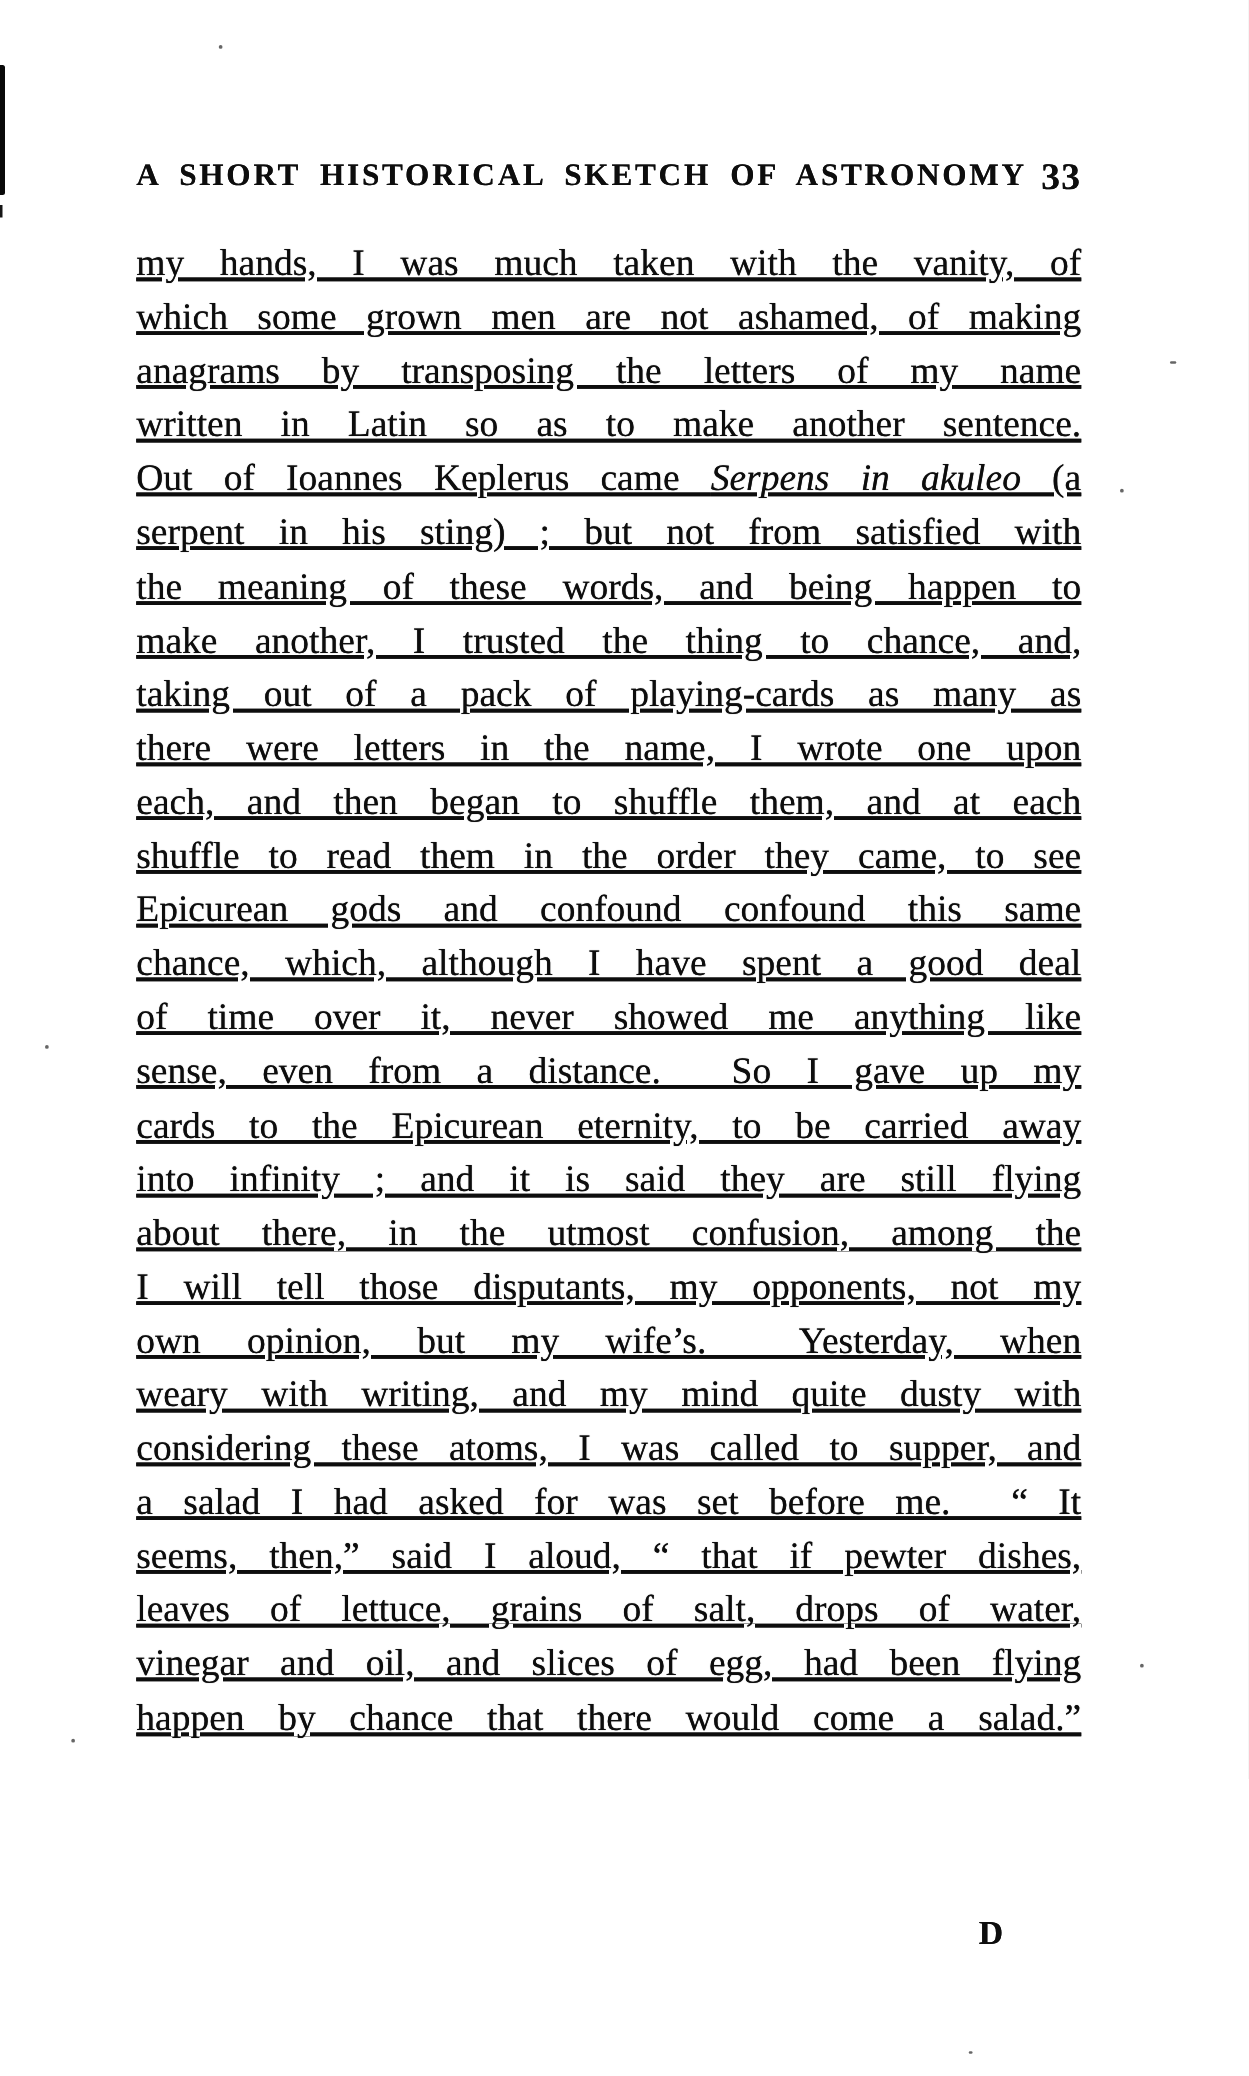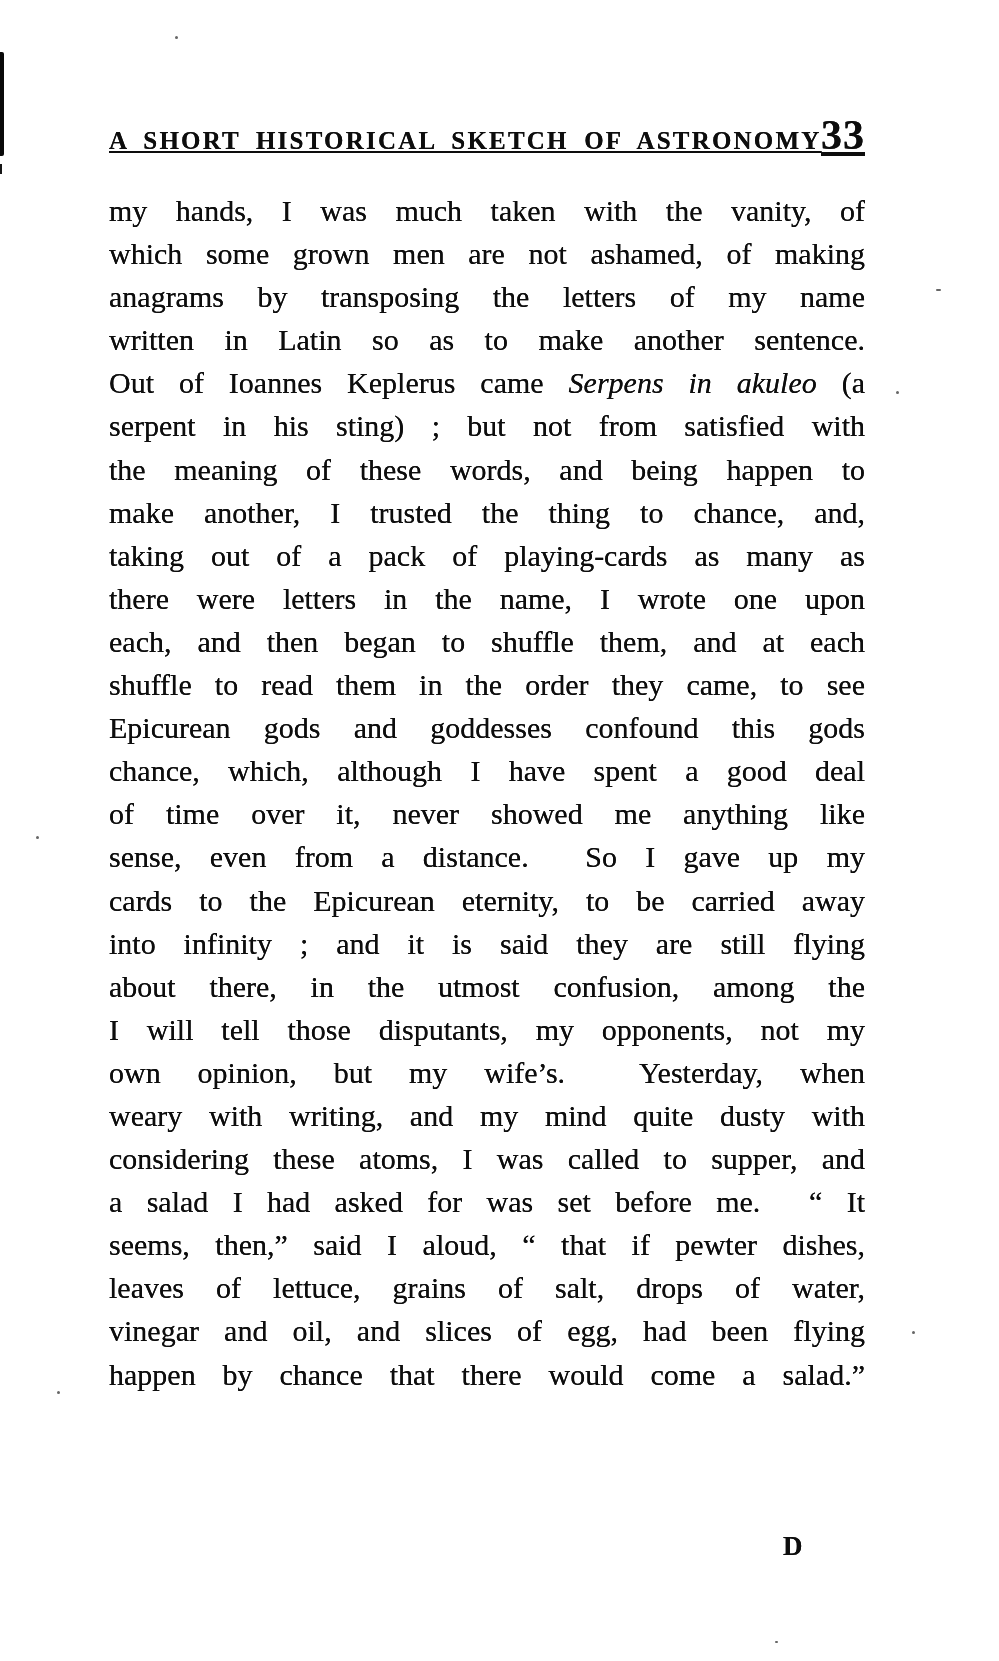--- a/index.html
+++ b/index.html
@@ -48,46 +48,45 @@
     left: 0;
     right: 52px;
     bottom: 4px;
     text-align: center;
     font-size: 25px;
     font-weight: 700;
     letter-spacing: 2.2px;
     word-spacing: 7px;
     white-space: nowrap;
     text-shadow: 0 0 0.5px rgba(0,0,0,0.85);
-    text-decoration: underline;
   }
   .running-head .folio {
     position: absolute;
     right: 0;
     bottom: 0;
-    font-size: 42px;
+    font-size: 30px;
     font-weight: 700;
     letter-spacing: 1px;
     text-shadow: 0 0 0.5px rgba(0,0,0,0.85);
-    text-decoration: underline;
   }
   
   .body-text {
     position: absolute;
     left: 109px;
     top: 189px;
     width: 756px;
   }
   .body-text .line {
     font-size: 30px;
     line-height: 43.1px;
     text-align: justify;
     text-align-last: justify;
     white-space: normal;
     text-shadow: 0 0 0.55px rgba(0,0,0,0.9);
+    text-decoration: underline;
   }
   .body-text .line .it {
     font-style: italic;
   }
   
   .printer-mark {
     position: absolute;
     left: 783px;
     top: 1531px;
     font-size: 27px;
@@ -121,21 +120,21 @@
       <div class="line"><span>anagrams by transposing the letters of my name</span></div>
       <div class="line"><span>written in Latin so as to make another sentence.</span></div>
       <div class="line"><span>Out of Ioannes Keplerus came </span><span class="it">Serpens in akuleo</span><span> (a</span></div>
       <div class="line"><span>serpent in his sting) ; but not from satisfied with</span></div>
       <div class="line"><span>the meaning of these words, and being happen to</span></div>
       <div class="line"><span>make another, I trusted the thing to chance, and,</span></div>
       <div class="line"><span>taking out of a pack of playing-cards as many as</span></div>
       <div class="line"><span>there were letters in the name, I wrote one upon</span></div>
       <div class="line"><span>each, and then began to shuffle them, and at each</span></div>
       <div class="line"><span>shuffle to read them in the order they came, to see</span></div>
-      <div class="line"><span>Epicurean gods and goddesses confound this gods</span></div>
+      <div class="line"><span>Epicurean gods and confound confound this same</span></div>
       <div class="line"><span>chance, which, although I have spent a good deal</span></div>
       <div class="line"><span>of time over it, never showed me anything like</span></div>
       <div class="line"><span>sense, even from a distance. &nbsp;So I gave up my</span></div>
       <div class="line"><span>cards to the Epicurean eternity, to be carried away</span></div>
       <div class="line"><span>into infinity ; and it is said they are still flying</span></div>
       <div class="line"><span>about there, in the utmost confusion, among the</span></div>
       <div class="line"><span>I will tell those disputants, my opponents, not my</span></div>
       <div class="line"><span>own opinion, but my wife’s. &nbsp;Yesterday, when</span></div>
       <div class="line"><span>weary with writing, and my mind quite dusty with</span></div>
       <div class="line"><span>considering these atoms, I was called to supper, and</span></div>

